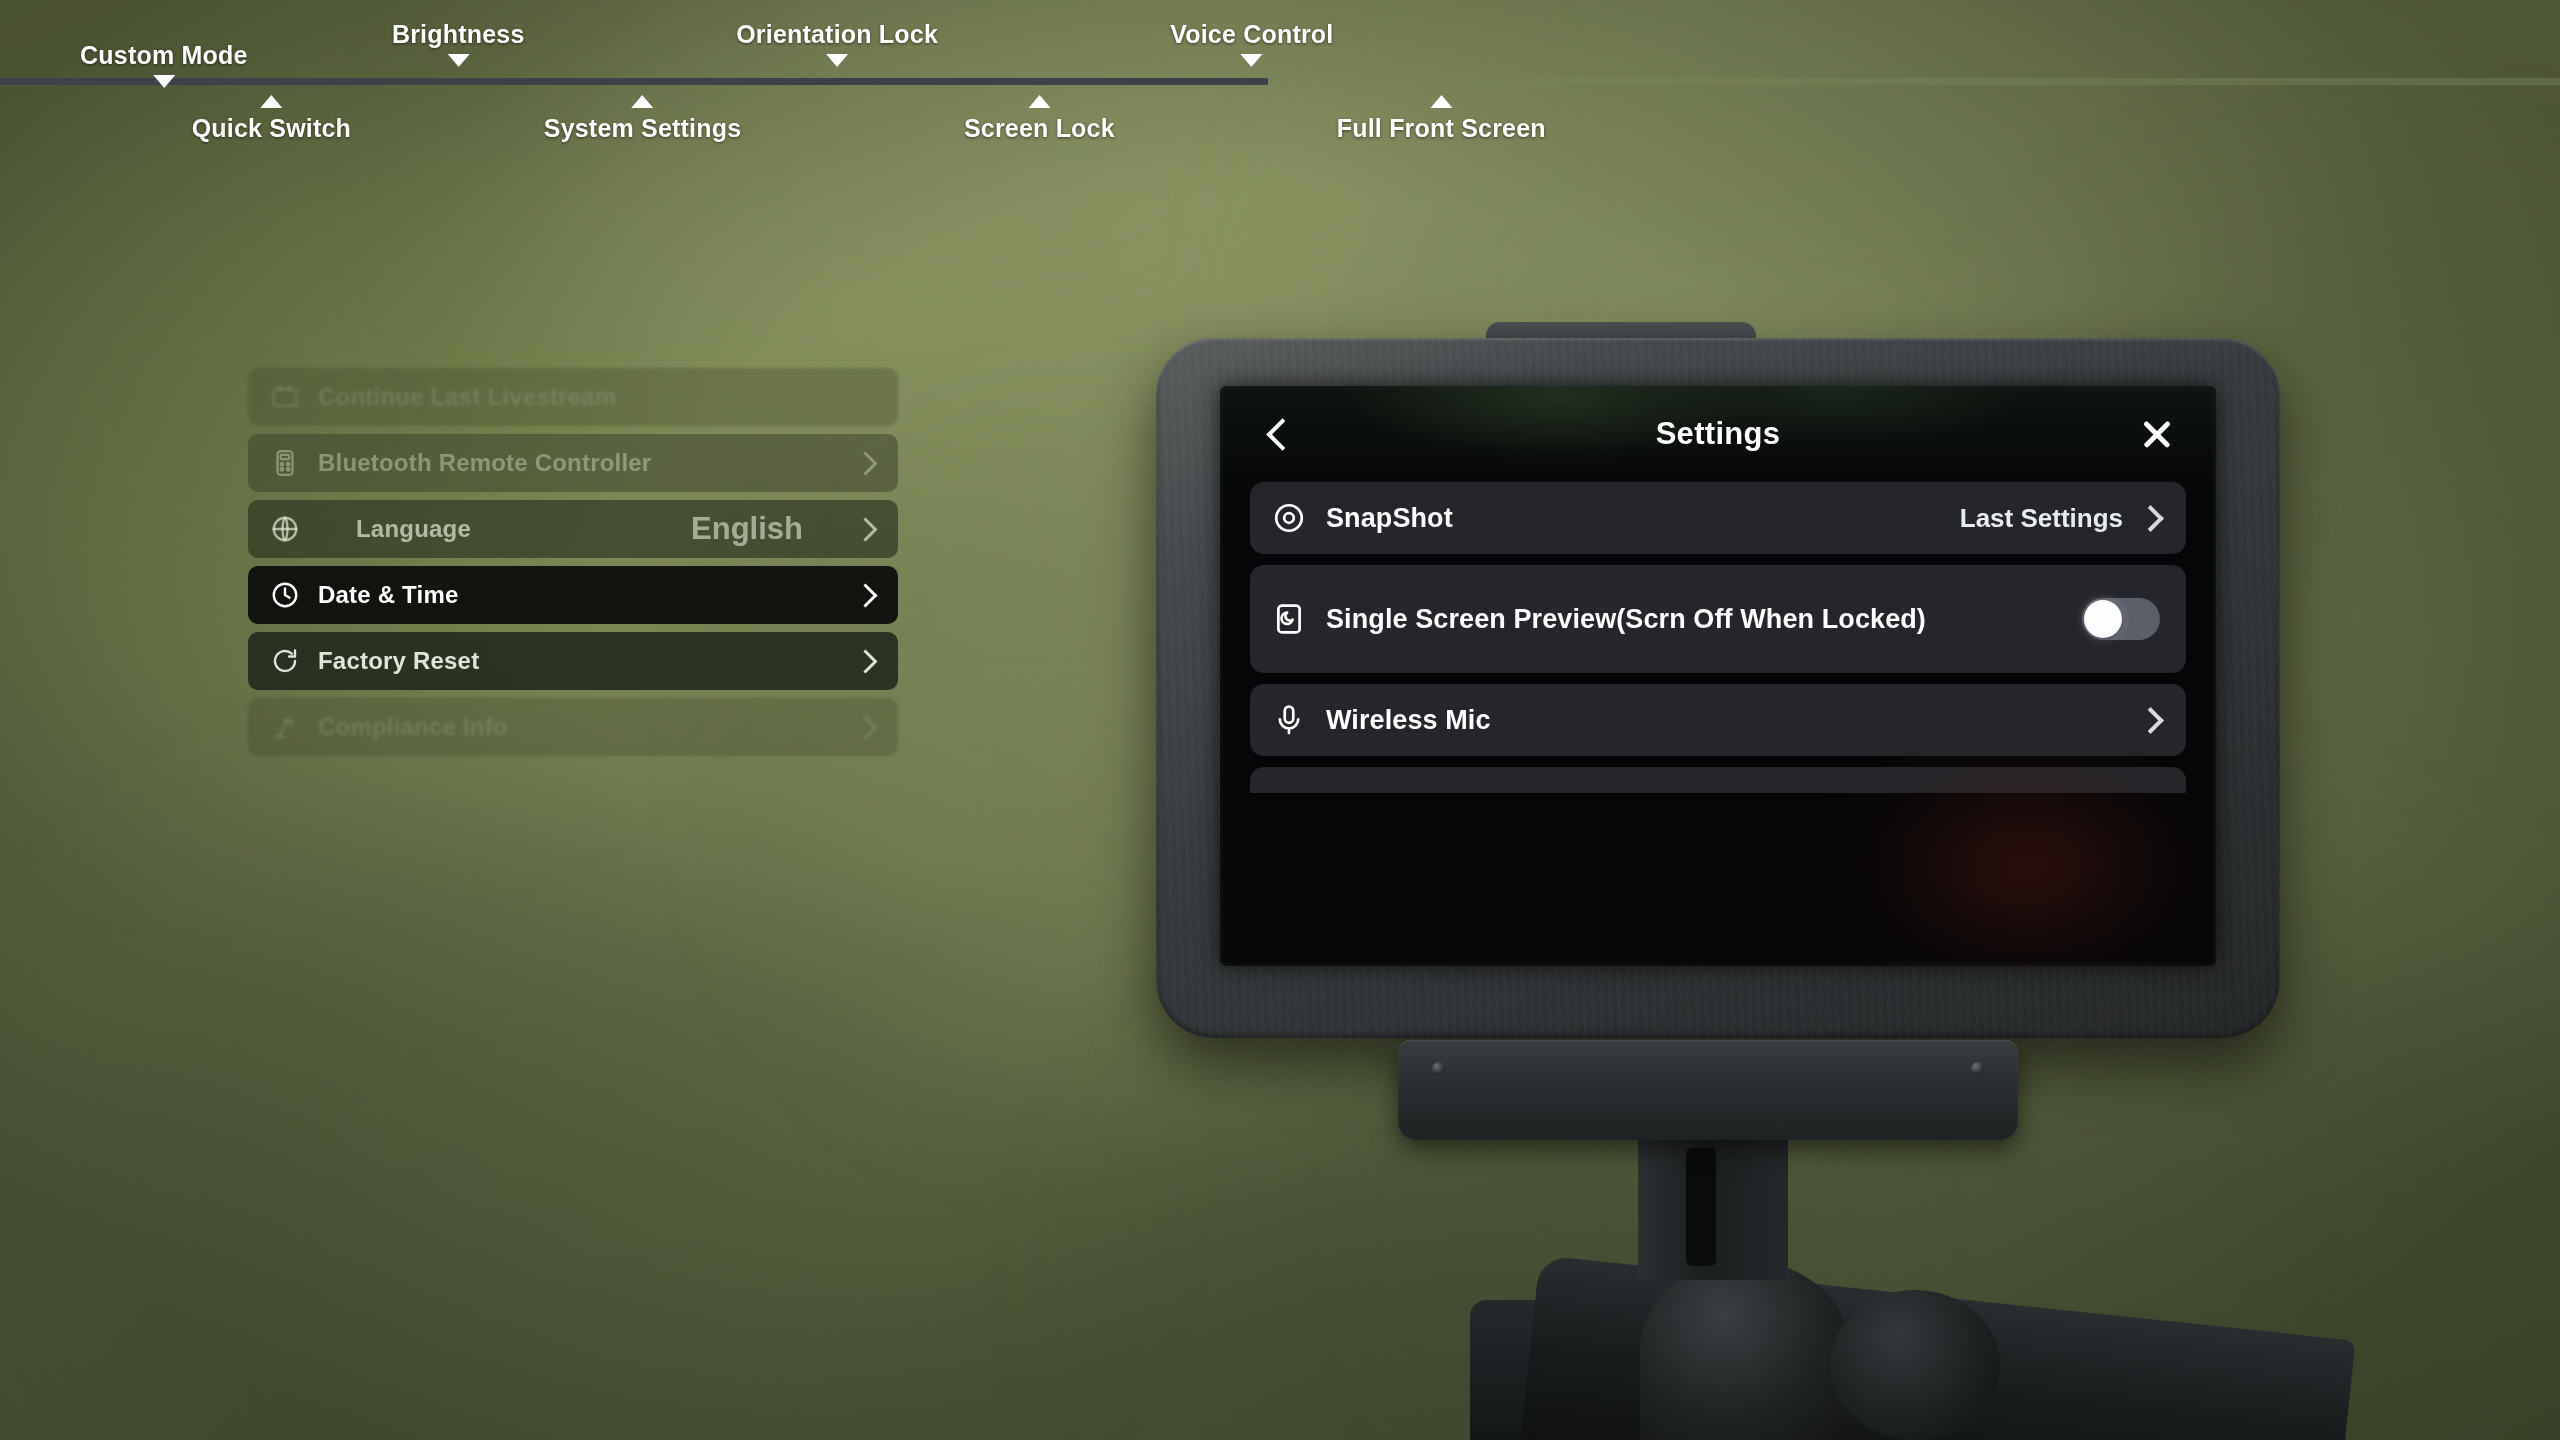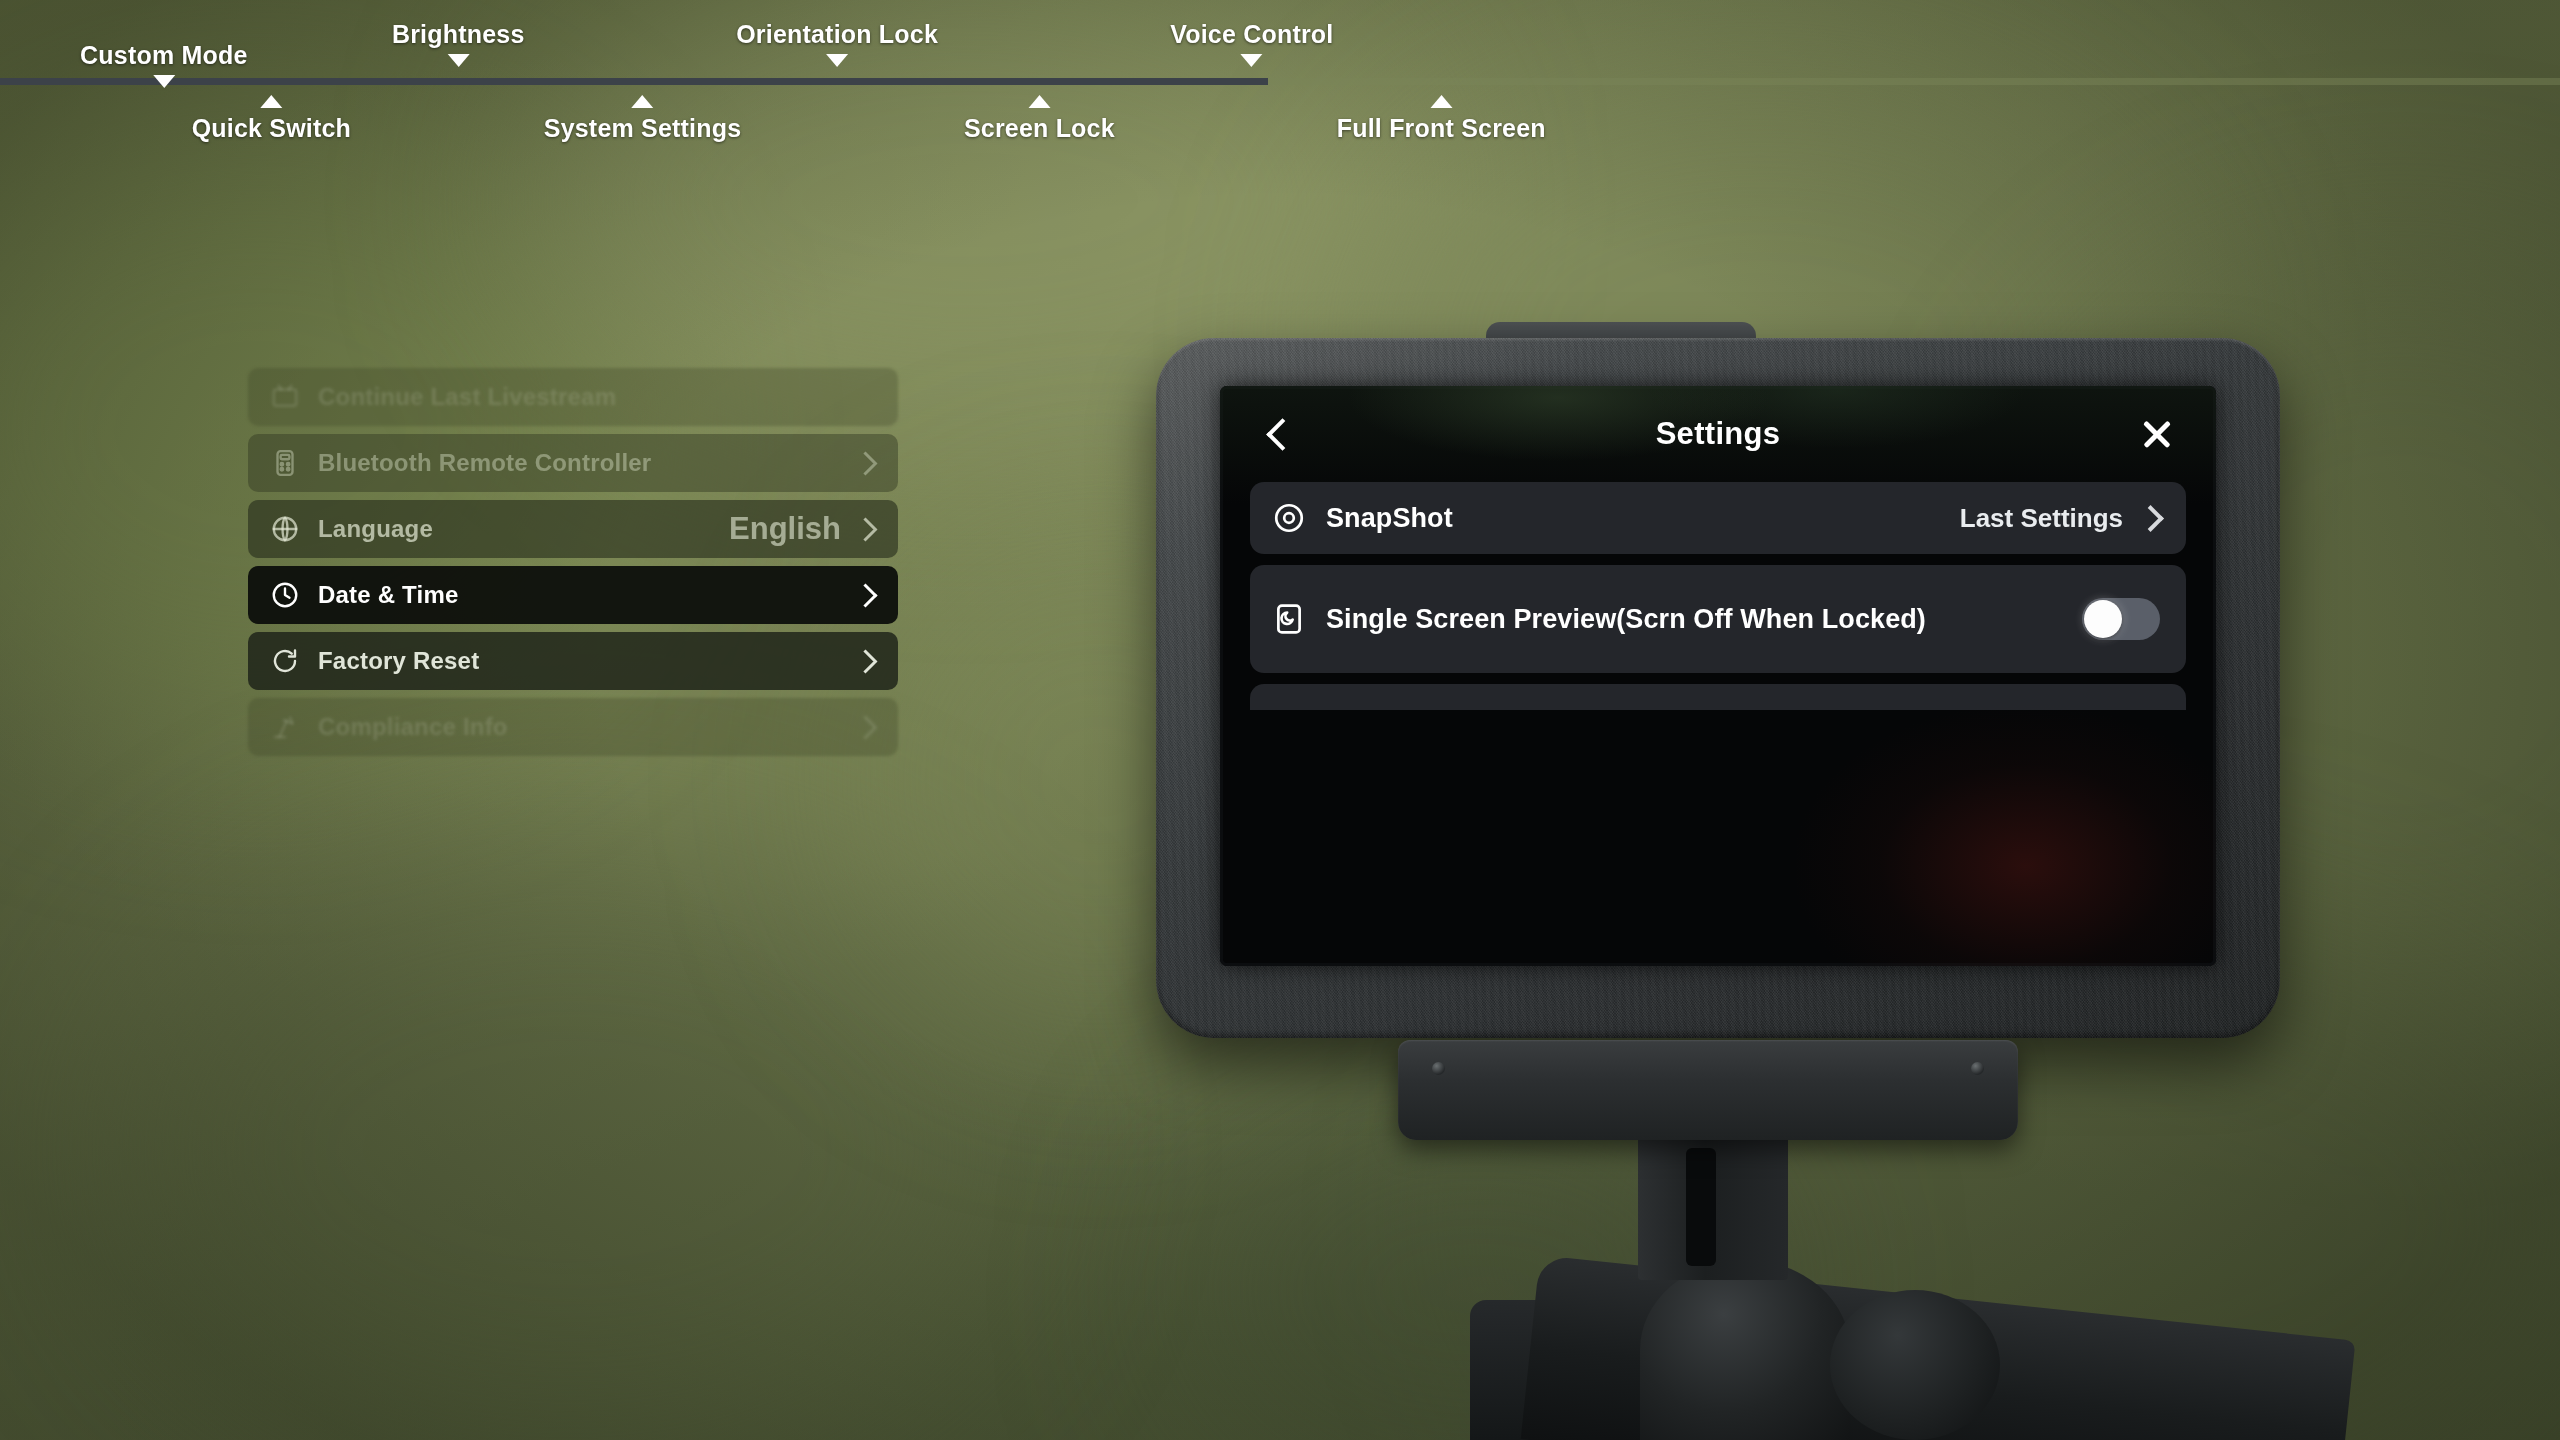--- a/index.html
+++ b/index.html
@@ -139,21 +139,21 @@
     border-right: 3px solid currentColor;
     transform: rotate(45deg);
     flex: 0 0 auto;
     margin-left: auto;
   }
   .side-row .value + .chev { margin-left: 0; }
 
   
   .tier-ghost  { background: rgba(58,66,38,0.30); color: rgba(226,232,210,0.16); filter: blur(1.6px); }
   .tier-faint  { background: rgba(48,56,34,0.45); color: rgba(222,229,206,0.42); filter: blur(0.7px); }
-  .tier-dim    { background: rgba(38,45,28,0.62); color: rgba(228,234,214,0.70); }
+  .tier-dim    { background: rgba(38,45,28,0.62); color: rgba(228,234,214,0.70); gap: 38px; }
   .tier-mid    { background: rgba(26,31,22,0.80); color: rgba(240,244,232,0.92); }
   .tier-active { background: rgba(12,14,11,0.94); color: #ffffff; }
 
   svg.ic { width: 100%; height: 100%; display: block; }
   svg.ic * { stroke: currentColor; fill: none; stroke-width: 1.9; stroke-linecap: round; stroke-linejoin: round; }
 
   
   .camera {
     position: absolute;
     left: 1156px;
@@ -539,20 +539,31 @@
               <svg class="ic" viewBox="0 0 24 24">
                 <rect x="4.5" y="2.5" width="15" height="19" rx="2.5"></rect>
                 <path d="M14.6 12.4a4 4 0 1 1-3.9-4.9a3.1 3.1 0 0 0 3.9 4.9z" fill="currentColor" stroke="none"></path>
               </svg>
             </span>
             <span class="stext">Single Screen Preview(Scrn Off When Locked)</span>
             <span class="toggle">
               <span class="knob"></span>
             </span>
           </div>
+          <div class="sc-row">
+            <span class="sico">
+              <svg class="ic" viewBox="0 0 24 24">
+                <rect x="9" y="2.5" width="6" height="11.5" rx="3"></rect>
+                <path d="M5.5 11.5a6.5 6.5 0 0 0 13 0"></path>
+                <path d="M12 18v3.2"></path>
+              </svg>
+            </span>
+            <span class="stext">Wireless Mic</span>
+            <span class="schev solo"></span>
+          </div>
           <div class="sc-row row-partial"></div>
         </div>
 
       <div class="screen-glare"></div>
     </div>
   </div>
 
   <div class="tripod-left"></div>
   <div class="tripod-arm"></div>
   <div class="tripod-knuckle"></div>

